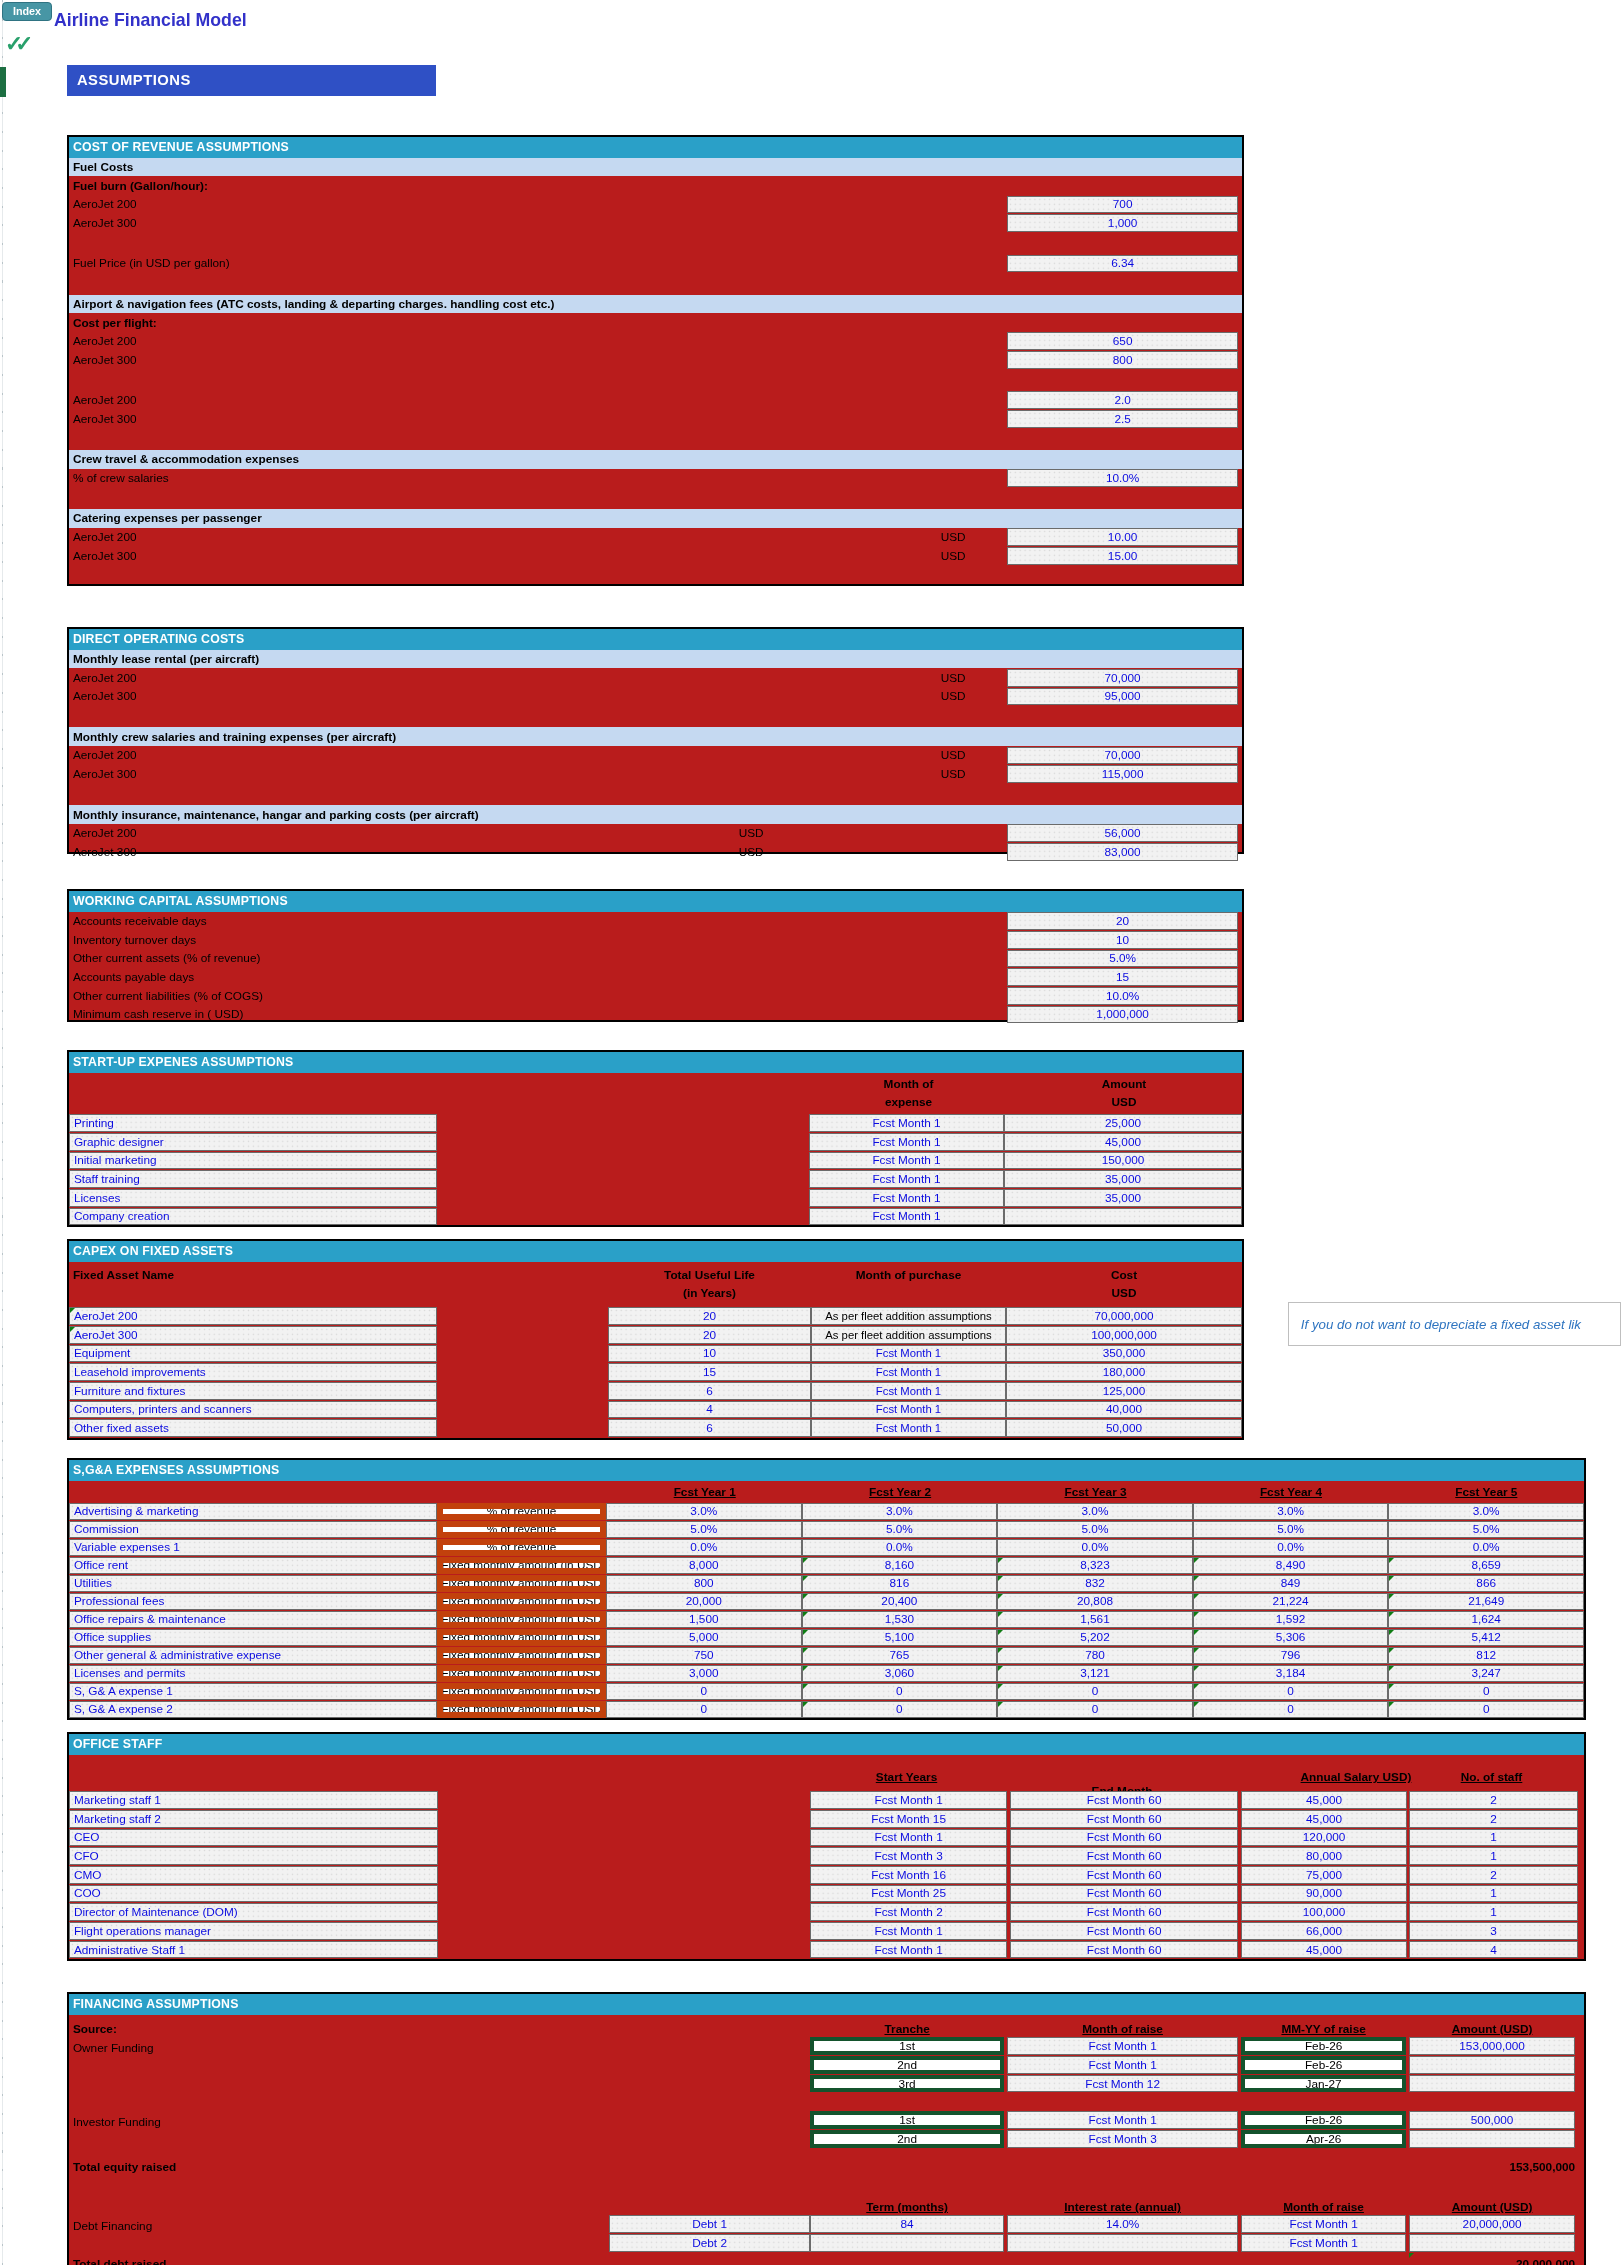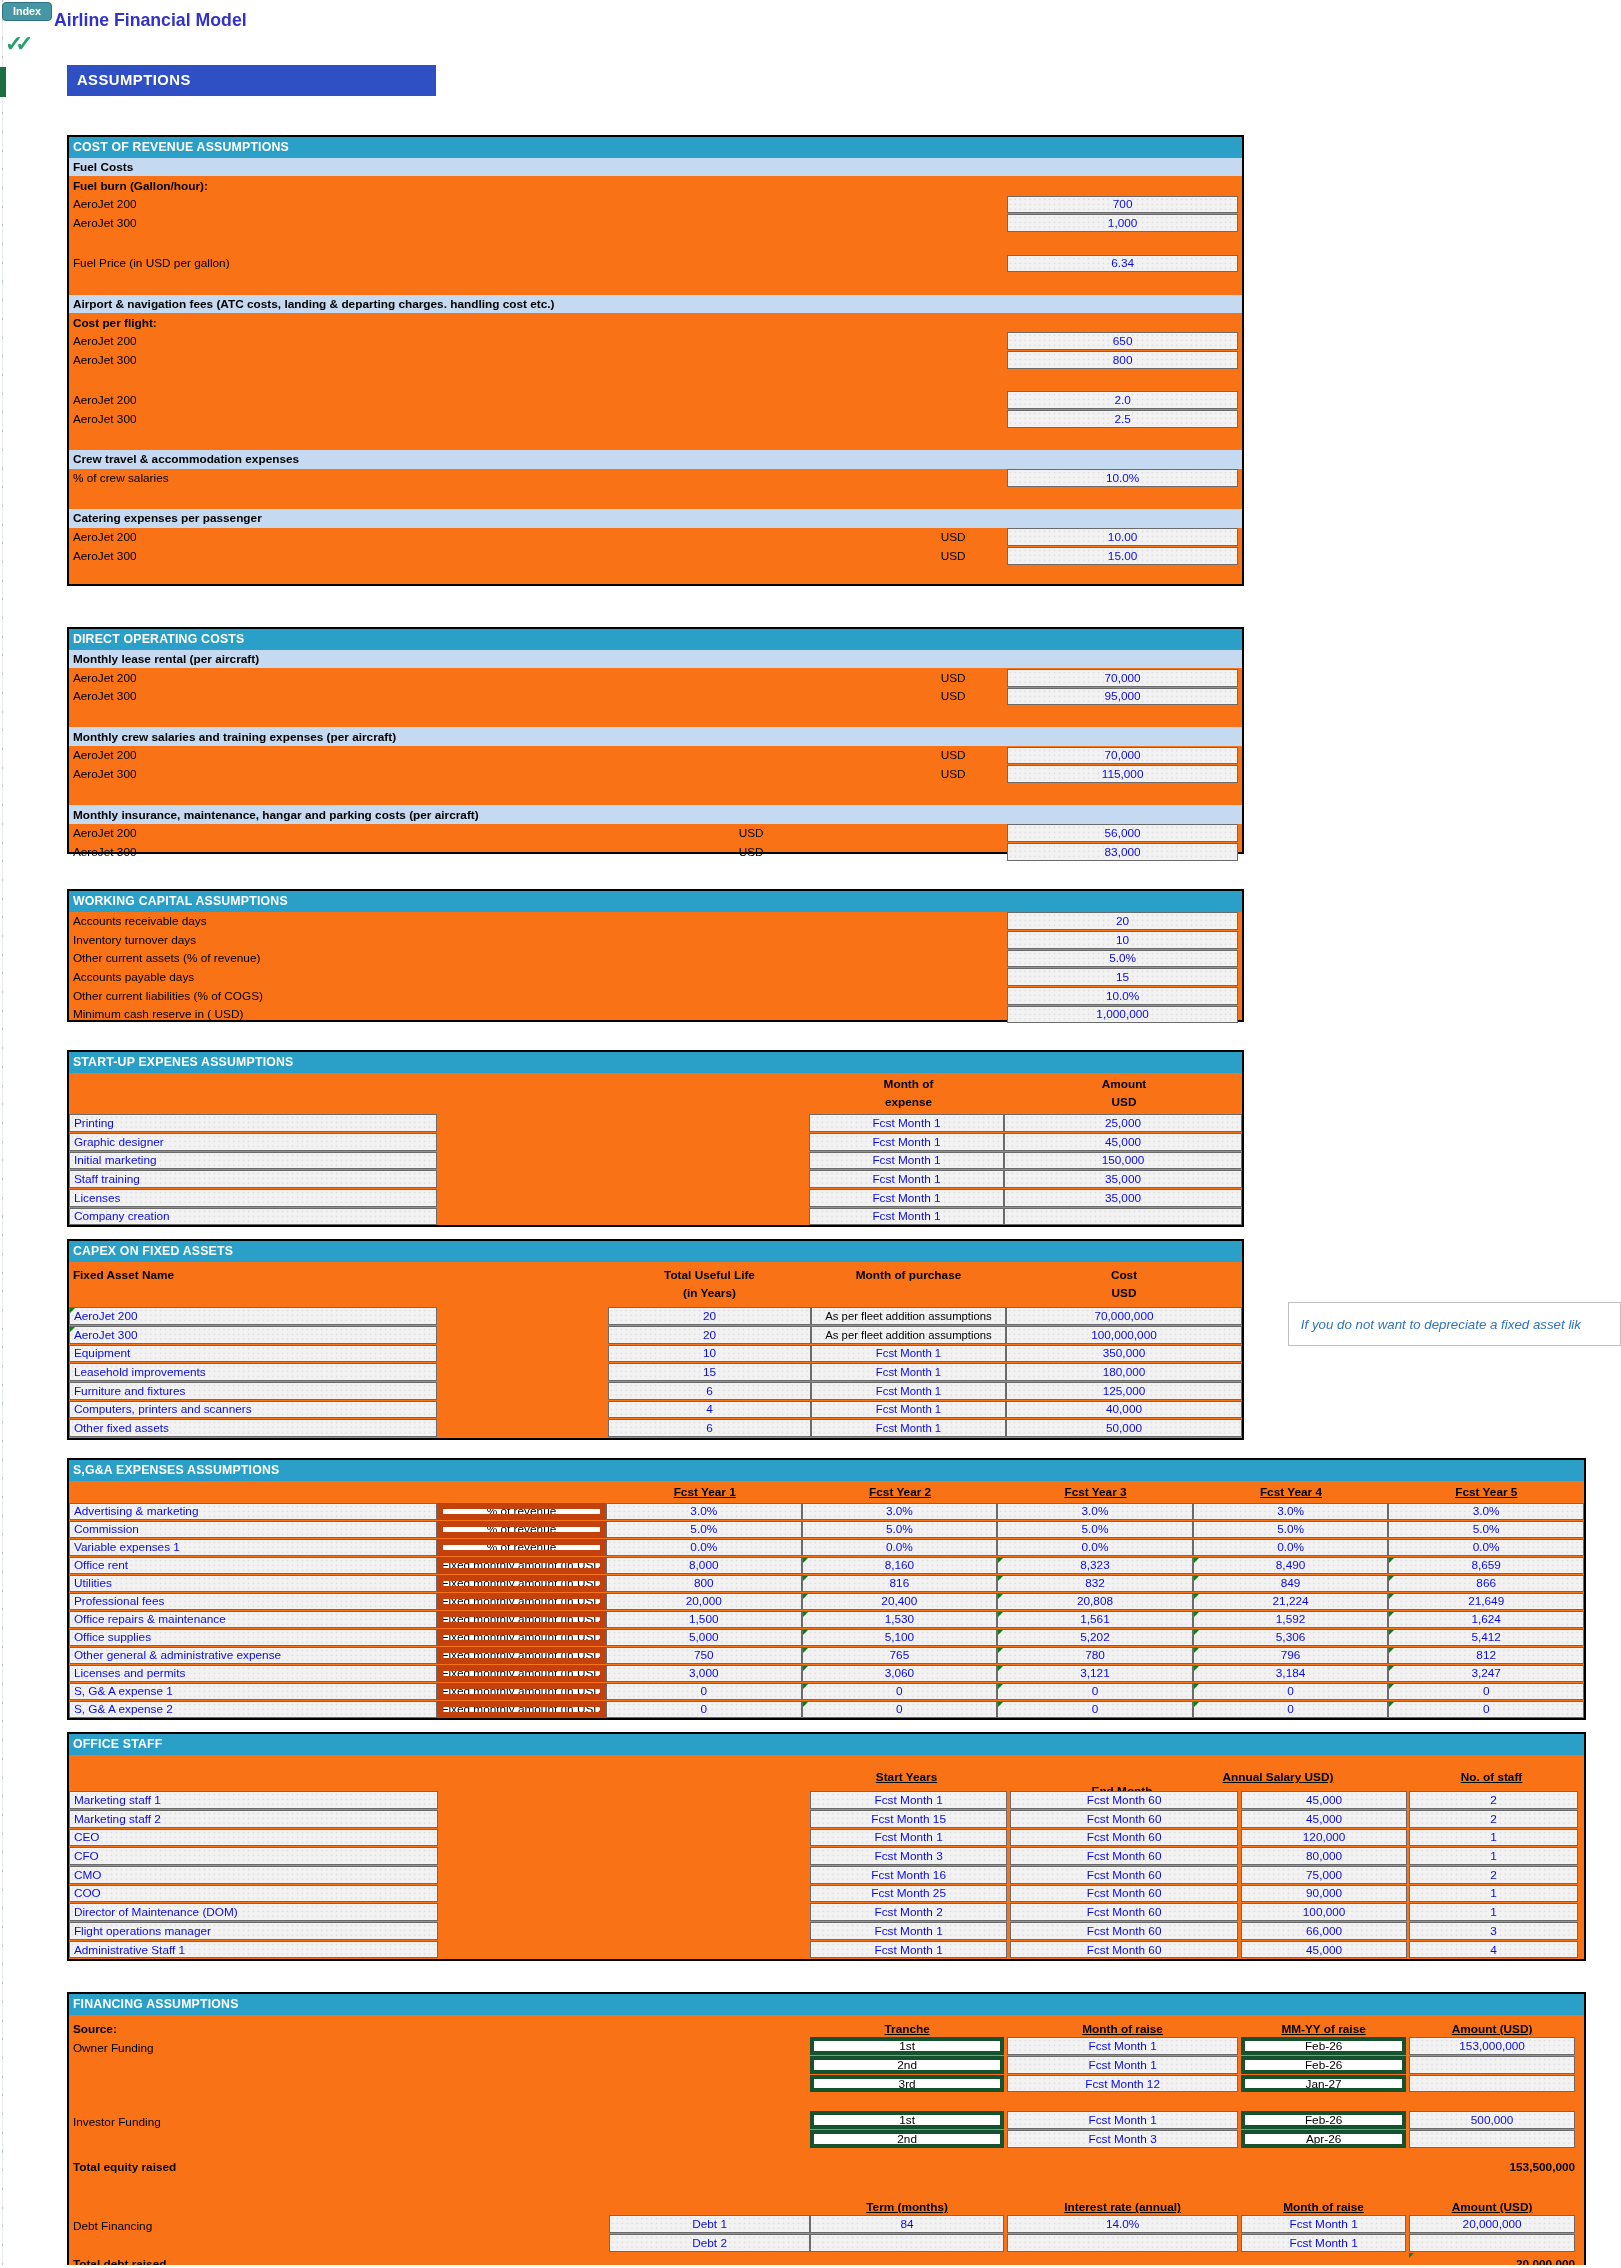--- a/index.html
+++ b/index.html
@@ -8,21 +8,21 @@
   .gridline{position:absolute;left:2px;top:0;width:1px;height:2269px;
         background:repeating-linear-gradient(to bottom,#b9c4c9 0 2px,#e6eaec 2px 18.7px);}
   .greenbar{position:absolute;left:0;top:67px;width:5.9px;height:29.6px;background:#1D6F42;}
   .index-btn{position:absolute;left:2px;top:2px;background:#4796A5;border:1px solid #2F7382;
         border-radius:3.9px;color:#fff;font-weight:bold;font-size:10.8px;padding:2px 9.9px 3px;}
   .checks{position:absolute;left:4.9px;top:30.5px;color:#28A06B;font-size:21.7px;font-weight:bold;letter-spacing:-7.9px;}
   .page-title{position:absolute;left:54px;top:9.9px;color:#3231C9;font-size:17.7px;font-weight:bold;}
   .banner{position:absolute;left:67px;top:65px;width:369px;height:30.5px;background:#2F50C5;color:#fff;
         font-weight:bold;font-size:14.8px;line-height:30.5px;padding-left:9.9px;letter-spacing:0.5px;box-sizing:border-box;}
 
-  .sec{position:absolute;left:67px;border:2px solid #000;background:#f97316;box-sizing:border-box;}
+  .sec{position:absolute;left:67px;border:2px solid #000;background:#b91c1c;box-sizing:border-box;}
   .sec-h{height:20.7px;background:#2AA0C8;color:#fff;font-weight:bold;font-size:12.3px;line-height:20.7px;
         padding-left:3.9px;letter-spacing:0.2px;white-space:nowrap;overflow:hidden;}
 
   .row{display:flex;align-items:center;height:18.7px;position:relative;box-sizing:border-box;}
   .row .lbl{flex:1;padding-left:3.9px;white-space:nowrap;overflow:hidden;}
   .row.is-band{background:#C5D9F1;font-weight:bold;}
   .row.is-bold{font-weight:bold;}
   .row.blank{height:21.7px;}
   .row .unit{display:none;}
   .row.has-unit .unit{display:block;width:108px;text-align:center;flex:none;}
@@ -759,21 +759,21 @@
           </span>
         </div>
       </div>
   </div>
 
   <div class="sec" style="top:1732px;width:1519px;height:229px;">
     <div class="sec-h">OFFICE STAFF</div>
     <div class="st-heads">
       <span class="colhead u" style="left:739px;width:197px;top:13.8px;">Start Years</span>
       <span class="colhead u" style="left:939px;width:228px;top:27px;">End Month</span>
-      <span class="colhead u" style="left:1126px;width:166px;top:13.8px;">Annual Salary USD)</span>
+      <span class="colhead u" style="left:1204px;width:166px;top:13.8px;">Annual Salary USD)</span>
       <span class="colhead u" style="left:1338px;width:169px;top:13.8px;">No. of staff</span>
     </div>
     <div>
 
         <div class="row st-row">
           <span class="lblbox ibox">Marketing staff 1</span>
           <span class="spacer"></span>
           <span class="start ibox">Fcst Month 1</span>
           <span class="end ibox">Fcst Month 60</span>
           <span class="salary ibox">45,000</span>

